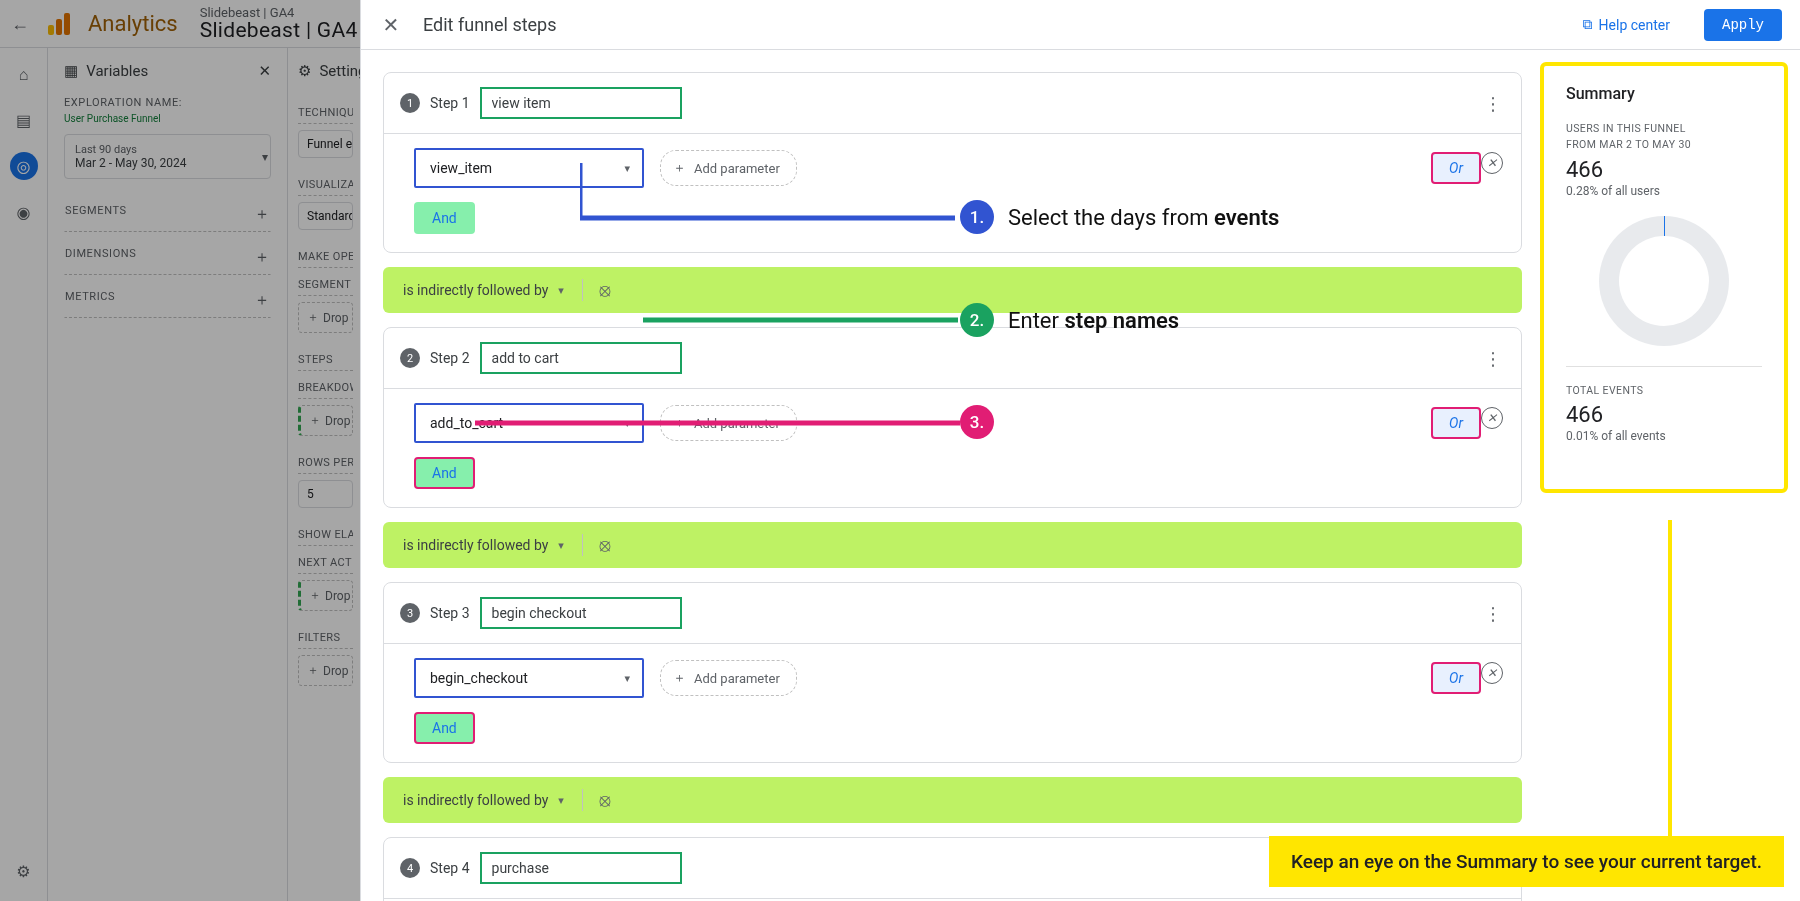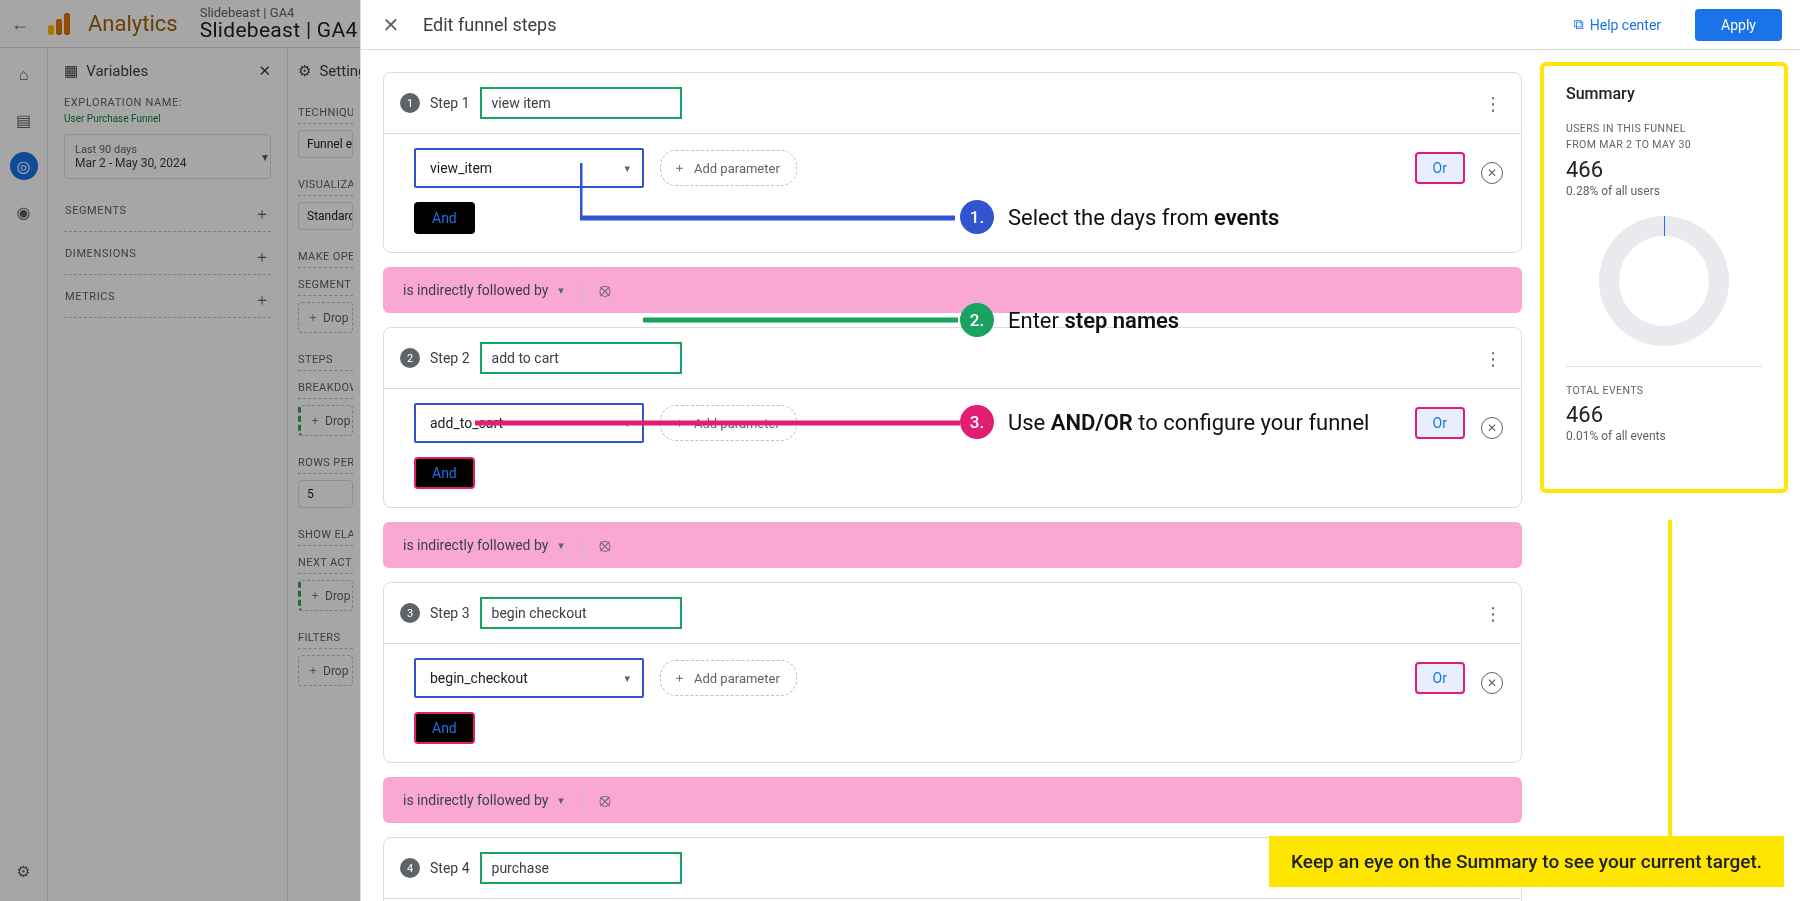--- a/index.html
+++ b/index.html
@@ -49,48 +49,48 @@
 .settings .drop { border: 1px dashed #c0c0c0; border-radius: 4px; font-size: 12px; color: #5f6368; padding: 6px 8px; margin: 6px 0 10px; white-space: nowrap; overflow: hidden; display: flex; gap: 4px; align-items: center; }
 .settings .drop.green { border-left: 3px dashed #34a853; }
 
 
 .modal { position: absolute; left: 360px; right: 0; top: 0; bottom: 0; background: #fff; border-left: 1px solid #dadce0; display: flex; flex-direction: column; }
 .modal-head { height: 50px; border-bottom: 1px solid #dadce0; display: flex; align-items: center; padding: 0 18px; gap: 20px; }
 .modal-head .close { font-size: 20px; color: #5f6368; cursor: pointer; width: 24px; text-align: center; }
 .modal-head .title { font-size: 18px; color: #3c4043; text-align: center; }
 .modal-head .sp { flex: 1; }
 .help-link { color: #1a73e8; font-size: 14px; display: inline-flex; align-items: center; gap: 6px; cursor: pointer; margin-right: 14px; }
-.apply-btn { background: #1a73e8; color: #fff; border: none; border-radius: 4px; padding: 8px 26px; font-size: 14px; cursor: pointer; }
+.apply-btn { background: #1a73e8; color: #fff; border: none; border-radius: 4px; padding: 8px 18px; font-size: 14px; cursor: pointer; font-family: Liberation Mono, monospace; }
 
 .modal-body { flex: 1; display: flex; overflow: hidden; }
 .steps-col { flex: 1; padding: 22px 18px 0 22px; overflow-y: auto; }
 .summary-col { width: 260px; padding: 12px 12px 0 0; }
 
 
 .step-card { border: 1px solid #dadce0; border-radius: 8px; margin-bottom: 14px; background: #fff; }
 .step-head { display: flex; align-items: center; padding: 14px 16px; gap: 10px; }
 .step-num { width: 20px; height: 20px; border-radius: 50%; background: #5f6368; color: #fff; font-size: 11px; display: flex; align-items: center; justify-content: center; }
 .step-label { font-size: 14px; color: #3c4043; }
 .step-name-input { border: 2px solid #1aa260; padding: 6px 10px; font-size: 14px; color: #3c4043; min-width: 180px; background: #fff; }
 .step-head .sp { flex: 1; }
 .kebab { color: #5f6368; font-size: 18px; cursor: pointer; width: 24px; text-align: center; }
 
 .step-body { border-top: 1px solid #dadce0; padding: 14px 18px 14px 30px; display: flex; align-items: center; gap: 16px; flex-wrap: wrap; position: relative; }
 .event-select { border: 2.5px solid #3154d1; border-radius: 2px; padding: 10px 34px 10px 14px; font-size: 14px; color: #202124; background: #fff; min-width: 230px; position: relative; cursor: pointer; }
 .event-select::after { content: "▾"; position: absolute; right: 12px; top: 50%; transform: translateY(-50%); font-size: 11px; color: #5f6368; }
 .add-param { border: 1px dashed #c0c0c0; border-radius: 16px; padding: 8px 16px 8px 12px; color: #5f6368; font-size: 13px; display: inline-flex; align-items: center; gap: 8px; cursor: pointer; }
-.row-right { margin-left: auto; display: flex; align-items: flex-end; gap: 16px; }
+.row-right { margin-left: auto; display: flex; align-items: flex-start; gap: 0; font-style: italic; }
 .or-chip { border: 2.5px solid #e11d74; border-radius: 4px; color: #1a73e8; background: #e8f0fe; padding: 6px 16px; font-size: 14px; cursor: pointer; }
 .clear-x { width: 22px; height: 22px; border: 1.5px solid #5f6368; border-radius: 50%; display: flex; align-items: center; justify-content: center; font-size: 12px; color: #5f6368; cursor: pointer; }
-.and-chip { border: 2.5px solid #e11d74; border-radius: 4px; color: #1a73e8; background: #000000; padding: 6px 16px; font-size: 14px; cursor: pointer; margin: 0 0 14px 30px; display: inline-block; }
+.and-chip { border: 2.5px solid #e11d74; border-radius: 4px; color: #1a73e8; background: #86efac; padding: 6px 16px; font-size: 14px; cursor: pointer; margin: 0 0 14px 30px; display: inline-block; }
 .and-chip.noframe { border-color: transparent; }
 .and-wrap { padding-bottom: 4px; }
 
 
-.connector { background: #f9a8d4; border-radius: 6px; padding: 12px 20px; margin-bottom: 14px; display: flex; align-items: center; gap: 18px; }
+.connector { background: #bef264; border-radius: 6px; padding: 12px 20px; margin-bottom: 14px; display: flex; align-items: center; gap: 18px; }
 .conn-sel { font-size: 14px; color: #3c4043; display: inline-flex; align-items: center; gap: 10px; cursor: pointer; }
 .conn-sel::after { content: "▾"; font-size: 11px; color: #5f6368; }
 .timer-off { color: #5f6368; font-size: 18px; border-left: 1px solid #c0c0c0; padding-left: 16px; }
 
 
 .summary-card { border: 4px solid #ffe600; border-radius: 6px; background: #fff; padding: 18px 22px 28px; }
 .summary-card h3 { font-size: 16px; font-weight: 500; color: #202124; margin-bottom: 18px; }
 .stat-head { font-size: 10.5px; letter-spacing: 0.4px; color: #5f6368; text-transform: uppercase; line-height: 1.5; }
 .stat-big { font-size: 22px; color: #202124; margin: 4px 0 2px; }
 .stat-sub { font-size: 12px; color: #5f6368; margin-bottom: 18px; }
@@ -336,17 +336,16 @@
 <div class="anno" style="left:960px; top:303px;">
   <div class="dot" style="background:#1aa260">2.</div>
   <div><span>Enter </span><b>step names</b></div>
 </div>
 
 <svg class="a-line" style="left:475px; top:420px;" width="490" height="6">
   <line x1="0" y1="3" x2="485" y2="3" stroke="#e11d74" stroke-width="5"></line>
 </svg>
 <div class="anno" style="left:960px; top:405px;">
   <div class="dot" style="background:#e11d74">3.</div>
-  <div><span>Use </span><b>AND/OR</b><span> to configure your funnel</span></div>
 </div>
 
 <div class="sum-line"></div>
 <div class="bottom-banner">Keep an eye on the Summary to see your current target.</div>
 
 </body></html>

